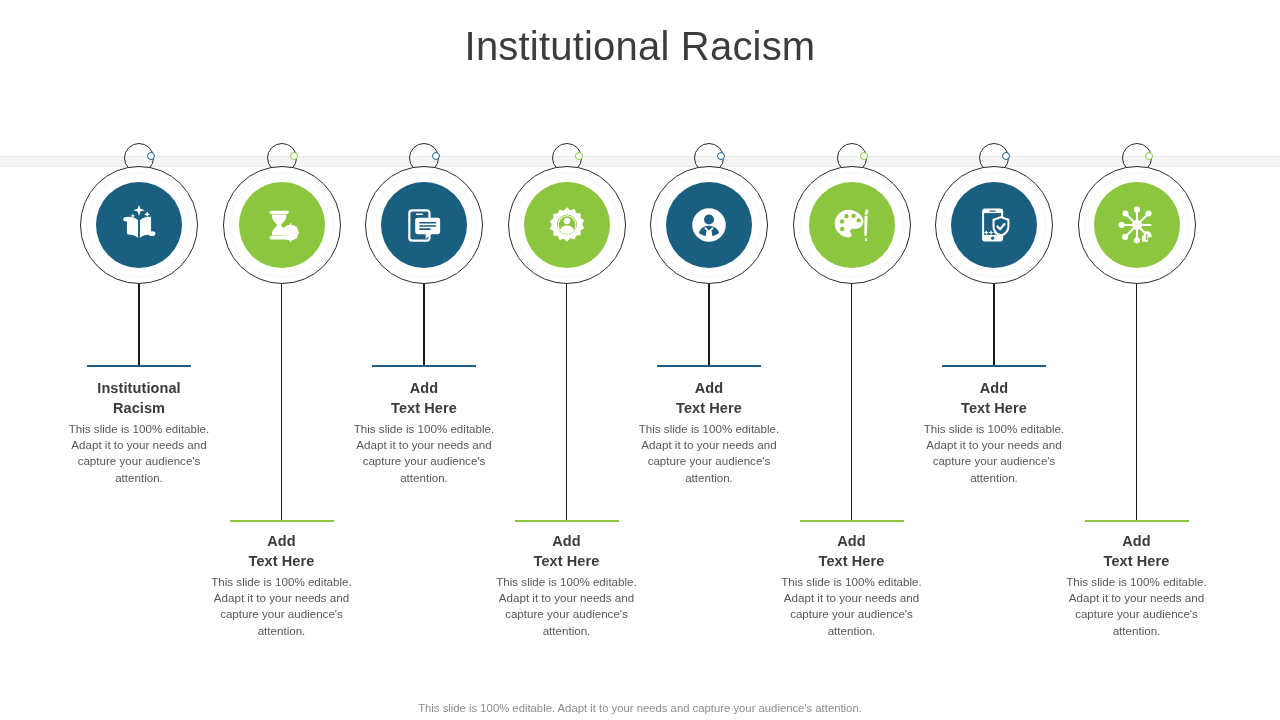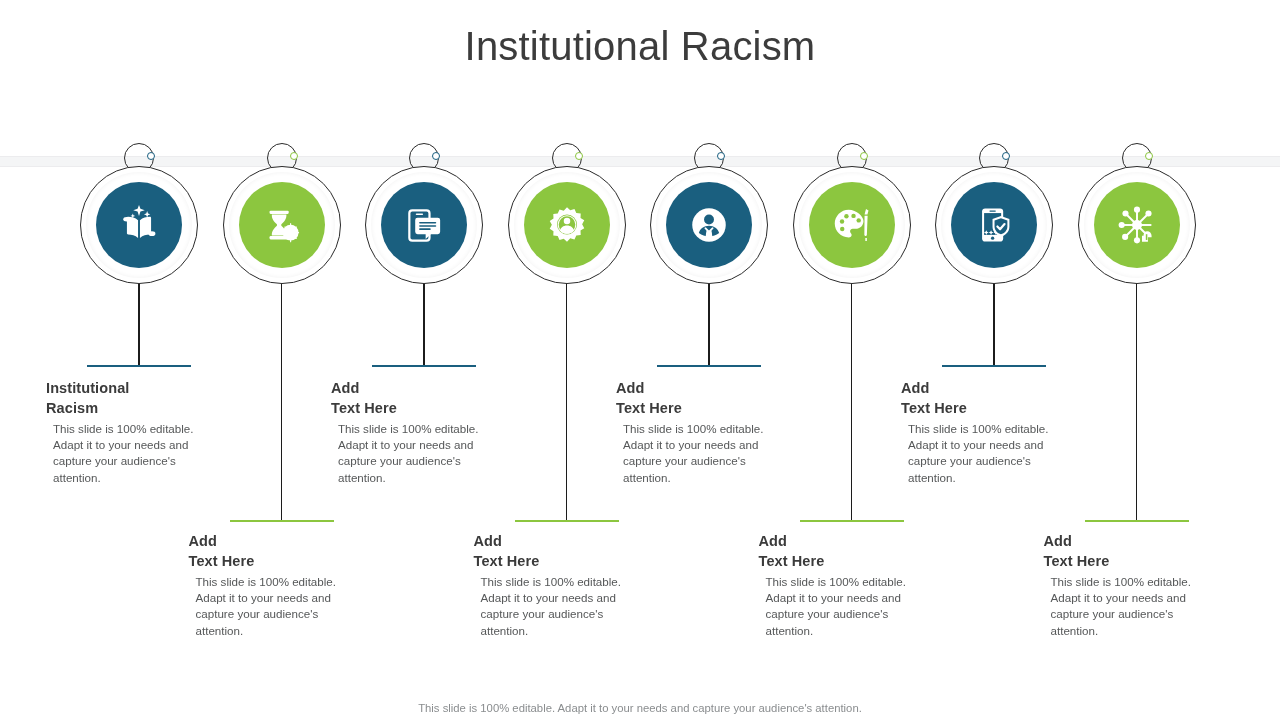--- a/index.html
+++ b/index.html
@@ -136,21 +136,21 @@
   }
   .rule.top-rule    { top: 365px; }
   .rule.bottom-rule { top: 520px; }
 
   
   .textblock {
     position: absolute;
     left: 50%;
     width: 186px;
     margin-left: -93px;
-    text-align: left;
+    text-align: center;
   }
   .textblock.up   { top: 379px; }
   .textblock.down { top: 532px; }
 
   .tb-heading {
     font-size: 14.5px;
     font-weight: bold;
     color: #3b3b3b;
     line-height: 19.5px;
     letter-spacing: 0.1px;

